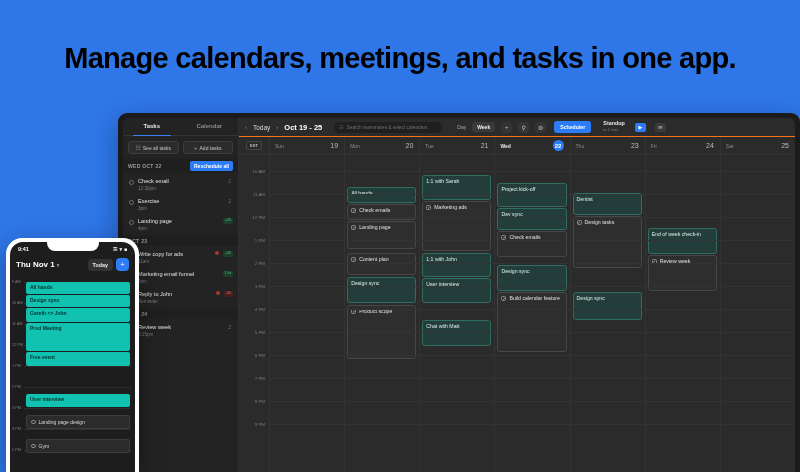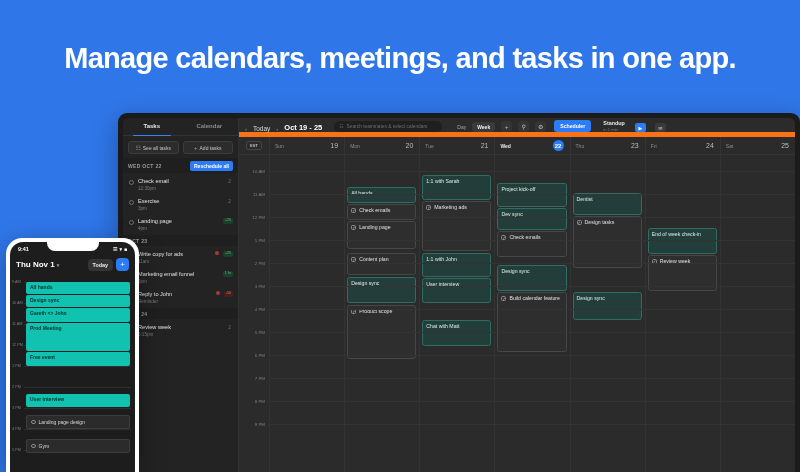--- a/index.html
+++ b/index.html
@@ -8,21 +8,21 @@
     background:#2f76e8;
     font-family:"Liberation Sans", sans-serif;
     position:relative;
     -webkit-font-smoothing:antialiased;
   }
 
   
   .headline {
     position:absolute; top:42px; left:0; width:800px;
     text-align:center;
-    color:#ffffff;
+    color:#000000;
     font-size:29px;
     font-weight:bold;
     letter-spacing:-0.7px;
   }
 
   
   .tablet {
     position:absolute;
     left:118px; top:113px;
     width:682px; height:359px;
@@ -95,22 +95,22 @@
   .badge { font-size:3.6px; padding:1px 2px; border-radius:2px; line-height:1; }
   .badge.green { background:#1e3f2c; color:#4ec97e; }
   .badge.red { background:#46221f; color:#ef6d62; }
   .badge.dot-red { width:4px; height:4px; border-radius:50%; background:#a83a32; padding:0; }
   .badge.grey { color:#6e6e6e; background:transparent; font-size:5px; }
 
   
   .cal { flex:1; display:flex; flex-direction:column; background:#2b2b2b; min-width:0; }
 
   .cal-top {
-    height:19px; display:flex; align-items:flex-end; gap:6px;
-    padding:0 6px; border-bottom:5px solid #f97316;
+    height:19px; display:flex; align-items:center; gap:6px;
+    padding:0 6px; border-bottom:1px solid #f97316;
   }
   .nav-arrow { font-size:6px; color:#8d8d8d; }
   .today-txt { font-size:6.5px; color:#d9d9d9; }
   .range-txt { font-size:7.5px; color:#ffffff; font-weight:bold; }
   .search-box {
     width:108px; height:11px; background:#1f1f1f; border-radius:6px;
     display:flex; align-items:center; gap:3px; padding:0 5px;
     font-size:4.8px; color:#6f6f6f; margin-left:6px;
   }
   .seg { display:flex; gap:1px; margin-left:4px; }

